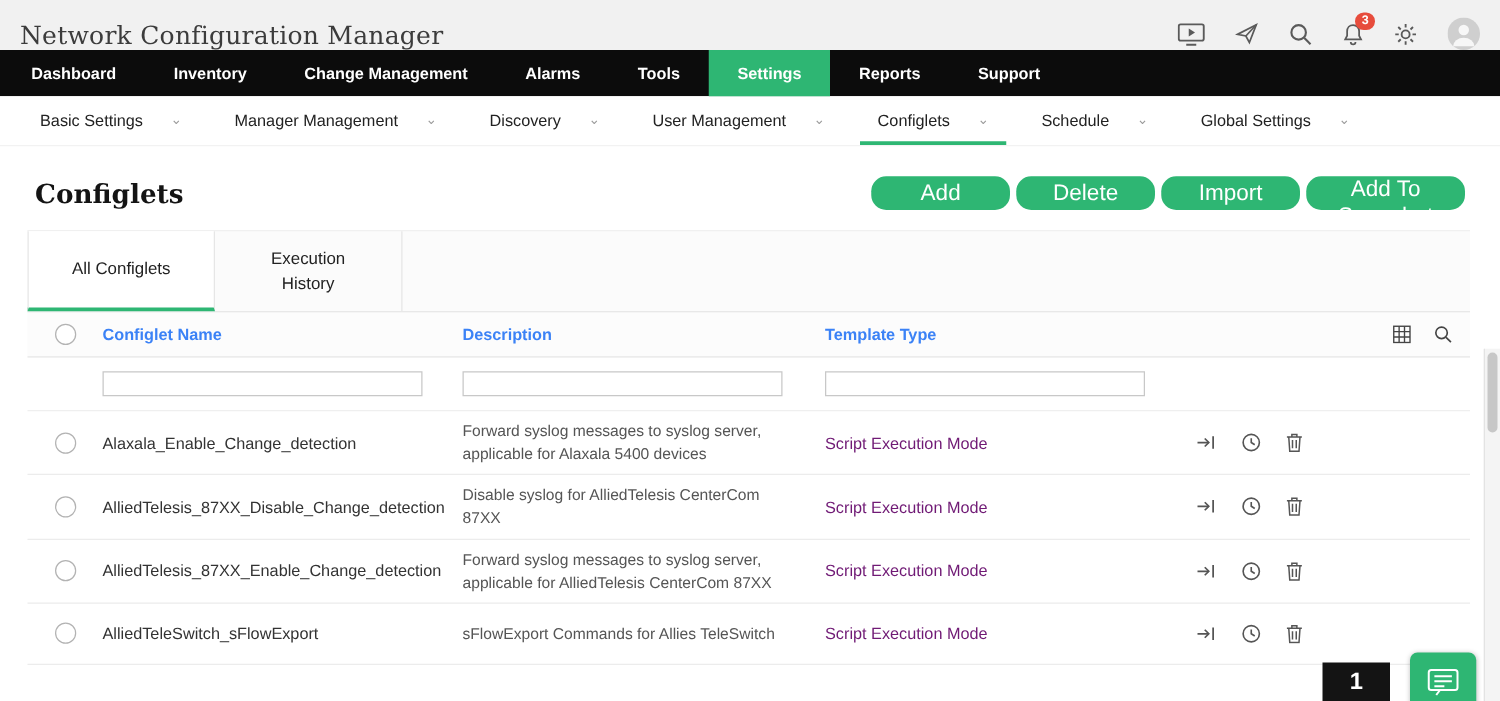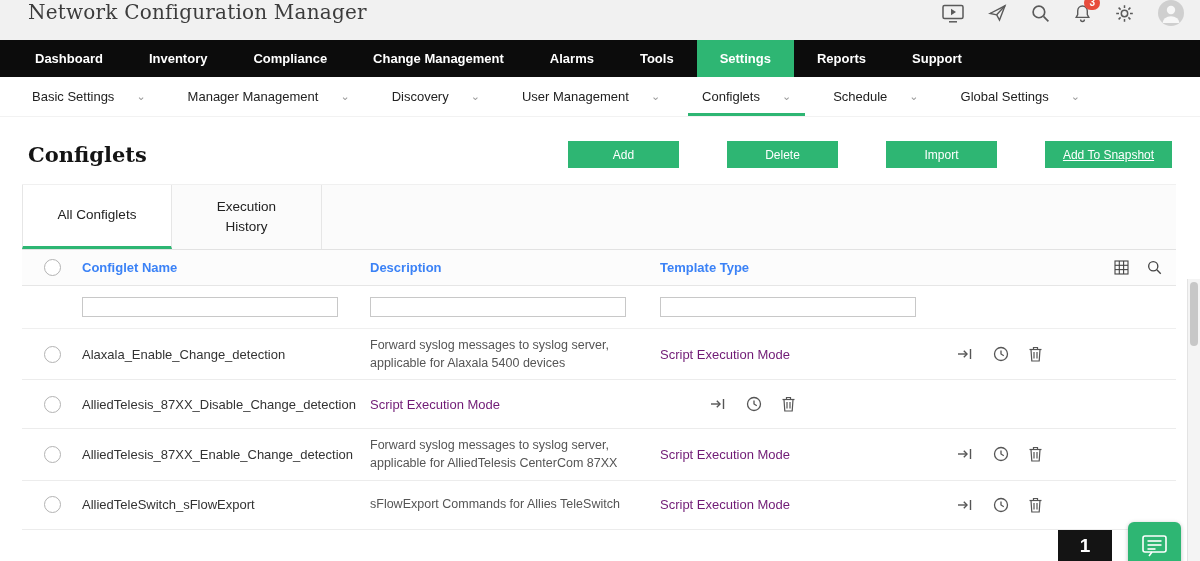--- a/index.html
+++ b/index.html
@@ -9,37 +9,37 @@
     background: #ffffff;
     position: relative;
     overflow: hidden;
     color: #333;
   }
   :root { --accent: #2eb673; --nav-bg: #0c0c0c; --badge: #e74c3c; }
 
   
   .topbar {
     height: 40px; background: #f1f1f1;
-    display: flex; align-items: flex-start; justify-content: space-between;
-    padding: 0 16px 0 28px;
+    display: flex; align-items: flex-end; justify-content: space-between;
+    padding: 0 16px 0 16px;
   }
   .app-title {
     font-family: "DejaVu Serif", serif;
     font-size: 20px; color: #3c3c3c; letter-spacing: 0.2px;
   }
   .topbar-icons { display: flex; align-items: center; gap: 24px; }
   .icon-btn { position: relative; display: flex; align-items: center; cursor: pointer; }
   .badge {
     position: absolute; top: -8px; right: -9px;
     background: var(--badge); color: #fff; font-size: 10px; line-height: 1;
     border-radius: 9px; padding: 2px 5px; font-weight: bold;
   }
 
   
-  .mainnav { height: 37px; background: var(--nav-bg); display: flex; align-items: stretch; padding-left: 12px; }
+  .mainnav { height: 37px; background: var(--nav-bg); display: flex; align-items: stretch; padding-left: 2px; }
   .mainnav .nav-item {
     color: #fff; font-size: 13px; font-weight: 600;
     display: flex; align-items: center; padding: 0 23px; cursor: pointer; white-space: nowrap;
   }
   .mainnav .nav-item.active { background: var(--accent); }
 
   
   .subnav { height: 40px; display: flex; align-items: stretch; padding-left: 18px; background: #fff; border-bottom: 1px solid #f2f2f2; text-align: right; }
   .subnav .sub-item {
     font-size: 13px; color: #222; display: flex; align-items: center; gap: 22px;
@@ -49,23 +49,23 @@
   .subnav .sub-item.active { border-bottom-color: var(--accent); }
   .chev { font-size: 11px; color: #999; line-height: 1; }
 
   
   .page-head { display: flex; justify-content: space-between; align-items: center; padding: 24px 28px 16px 28px; }
   .page-title { font-family: "DejaVu Serif", serif; font-size: 21px; font-weight: bold; color: #141414; }
   .actions { display: flex; gap: 5px; }
   .btn {
     background: var(--accent); color: #fff; border: none; cursor: pointer;
     font-family: "Liberation Sans", sans-serif;
-    font-size: 12px; height: 27px; width: 111px; text-align: center; border-radius: 0; margin-left: 43px;
-  }
-  .btn-wide { width: 127px; text-decoration: underline; }
+    font-size: 18px; height: 27px; width: 111px; text-align: center; border-radius: 12px;
+  }
+  .btn-wide { width: 127px; }
 
   
   .tabstrip {
     display: flex; align-items: stretch; height: 66px;
     margin: 0 24px 0 22px;
     background: #fbfbfb; border-bottom: 1px solid #e2e2e2; border-top: 1px solid #f0f0f0;
   }
   .tab {
     width: 150px; display: flex; align-items: center; justify-content: center;
     font-size: 13.5px; color: #222; text-align: center; cursor: pointer;
@@ -165,21 +165,20 @@
         <circle cx="13" cy="10" r="4.2" fill="#f7f7f7"></circle>
         <path d="M4.5 23 a8.5 6.8 0 0 1 17 0" fill="#f7f7f7"></path>
       </svg>
     </span>
   </div>
 </div>
 
 <div class="mainnav">
   <div class="nav-item">Dashboard</div>
   <div class="nav-item">Inventory</div>
-  <div class="nav-item">Compliance</div>
   <div class="nav-item">Change Management</div>
   <div class="nav-item">Alarms</div>
   <div class="nav-item">Tools</div>
   <div class="nav-item active">Settings</div>
   <div class="nav-item">Reports</div>
   <div class="nav-item">Support</div>
 </div>
 
 <div class="subnav">
   <div class="sub-item">
@@ -298,20 +297,21 @@
         </svg>
       </span>
     </div>
   </div>
 
   <div class="trow drow">
     <div class="cell-check">
         <span class="circle"></span>
       </div>
     <div class="cell-name">AlliedTelesis_87XX_Disable_Change_detection</div>
+    <div class="cell-desc">Disable syslog for AlliedTelesis CenterCom 87XX</div>
     <div class="cell-type">Script Execution Mode</div>
     <div class="cell-icons">
       <span class="row-icon">
         <svg width="16" height="14" viewBox="0 0 16 14" fill="none" stroke="#555" stroke-width="1.4">
           <line x1="1" y1="7" x2="10" y2="7"></line>
             <path d="M6.8 3.8 L10 7 L6.8 10.2"></path>
             <line x1="13.5" y1="2" x2="13.5" y2="12"></line>
         </svg>
       </span>
       <span class="row-icon">

